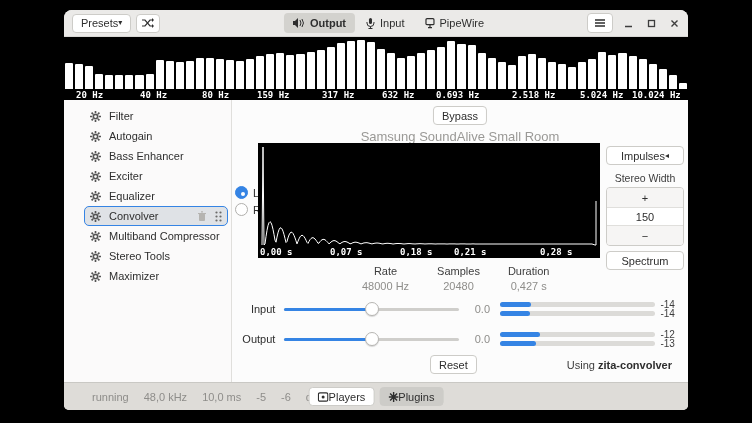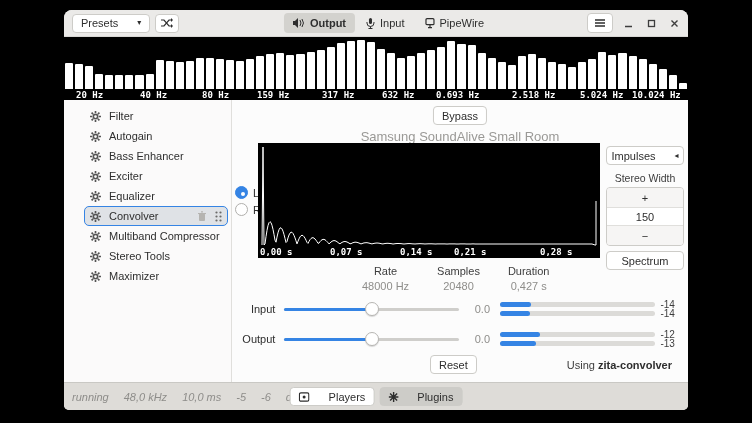--- a/index.html
+++ b/index.html
@@ -7,21 +7,21 @@
   .stage { position:relative; width:752px; height:423px; background:#000; overflow:hidden;
            font-family:"Liberation Sans", sans-serif; -webkit-font-smoothing:antialiased; }
   .window { position:absolute; left:64px; top:10px; width:624px; height:400px;
             background:#fcfcfc; border-radius:8px 8px 5px 5px; overflow:hidden;
             box-shadow:0 2px 8px rgba(0,0,0,.65); }
 
   
   .headerbar { position:relative; height:27px; background:#ebeae8; display:flex; align-items:center;
                border-bottom:1px solid #d8d7d4; }
   .hb-left { display:flex; align-items:center; gap:5px; margin-left:8px; }
-  .btn { display:inline-flex; align-items:center; justify-content:center; gap:19px;
+  .btn { display:inline-flex; align-items:center; justify-content:center; gap:0;
          background:#ffffff; border:1px solid #cdccc8; border-radius:4px;
          height:19px; padding:0 8px; font-size:11px; color:#2e2e2e; cursor:default; }
   .tabs { position:absolute; left:50%; top:3px; transform:translateX(-44%); display:flex; gap:2px; }
   .tab { display:inline-flex; align-items:center; gap:5px; height:20px; padding:0 9px;
          border-radius:4px; font-size:11px; color:#2e2e2e; }
   .tab.active { background:#d3d2ce; font-weight:bold; }
   .hb-right { position:absolute; right:6px; top:3px; display:flex; align-items:center; gap:7px; }
   .winctl { width:16px; height:16px; display:inline-flex; align-items:center; justify-content:center; }
   .menu-btn { width:26px; height:20px; background:#fff; border:1px solid #cdccc8; border-radius:4px;
               display:inline-flex; align-items:center; justify-content:center; }
@@ -93,21 +93,21 @@
   .db-col { width:26px; margin-left:5px; display:flex; flex-direction:column; gap:1px;
             font-size:10px; color:#3d3d3d; text-align:left; line-height:8px; }
 
   .reset { position:absolute; left:198px; top:255px; }
   .using { position:absolute; right:16px; top:259px; font-size:11px; color:#3d3d3d; }
   .using b { color:#2e2e2e; }
 
   
   .statusbar { position:relative; height:28px; background:#dedcd8; border-top:1px solid #c9c8c4;
                display:flex; align-items:center; }
-  .status-left { display:flex; gap:15px; margin-left:8px; font-size:11px; color:#8e8d8a;font-style:italic; }
+  .status-left { display:flex; gap:15px; margin-left:28px; font-size:11px; color:#8e8d8a; }
   .status-tabs { position:absolute; left:50%; top:4px; transform:translateX(-50%); display:flex; gap:5px; }
   .status-tabs .btn.pressed { background:#cdccc8; }
 
   .icon { display:inline-flex; align-items:center; justify-content:center; }
   .tri { font-size:8px; line-height:1; color:#2e2e2e; }
 </style>
 </head>
 <body>
 
 <div class="stage">
@@ -403,21 +403,21 @@
             <span>R</span>
           </div>
         </div>
 
         <div class="plot">
           <svg width="342" height="115">
             <polyline id="wavepath" points="4,102 5,4 6,102 7,101.0 8,93.7 9,87.4 10,82.6 11,79.7 12,78.7 13,79.6 14,82.3 15,86.4 16,91.5 17,97.1 18,99.2 19,94.1 20,89.8 21,86.7 22,85.0 23,84.8 24,85.9 25,88.2 26,91.5 27,95.4 28,99.5 29,98.5 30,94.9 31,92.0 32,90.1 33,89.2 34,89.3 35,90.4 36,92.4 37,94.9 38,97.8 39,100.9 40,98.3 41,95.8 42,93.9 43,92.7 44,92.3 45,92.6 46,93.7 47,95.2 48,97.2 49,99.4 50,100.4 51,98.4 52,96.7 53,95.5 54,94.8 55,94.7 56,95.1 57,96.0 58,97.2 59,98.7 60,100.3 61,100.1 62,98.7 63,97.5 64,96.8 65,96.4 66,96.4 67,96.8 68,97.6 69,98.6 70,99.7 71,100.9 72,100.0 73,99.0 74,98.3 75,97.8 76,97.6 77,97.7 78,98.1 79,98.7 80,99.5 81,100.3 82,100.8 83,100.0 84,99.4 85,98.9 86,98.6 87,98.5 88,98.7 89,99.0 90,99.5 91,100.1 92,100.7 93,100.7 94,100.1 95,99.7 96,99.4 97,99.2 98,99.2 99,99.4 100,99.7 101,100.0 102,100.5 103,100.9 104,100.6 105,100.2 106,99.9 107,99.8 108,99.7 109,99.7 110,99.9 111,100.1 112,100.4 113,100.7 114,100.9 115,100.6 116,100.4 117,100.2 118,100.1 119,100.0 120,100.1 121,100.2 122,100.4 123,100.6 124,100.9 125,100.9 126,100.7 127,100.5 128,100.4 129,100.3 130,100.3 131,100.4 132,100.5 133,100.6 134,100.8 135,101.0 136,100.9 137,100.7 138,100.6 139,100.5 140,100.5 141,100.5 142,100.6 143,100.6 144,100.8 145,100.9 146,101.0 147,100.9 148,100.8 149,100.7 150,100.6 151,100.6 152,100.6 153,100.7 154,100.8 155,100.9 156,100.9 157,101.0 158,100.9 159,100.8 160,100.8 161,100.7 162,100.7 163,100.7 164,100.8 165,100.8 166,100.9 167,101.0 168,100.9 169,100.9 170,100.8 171,100.8 172,100.8 173,100.8 174,100.8 175,100.9 176,100.9 177,101.0 178,101.0 179,100.9 180,100.9 181,100.9 182,100.9 183,100.9 184,100.9 185,100.9 186,100.9 187,100.9 188,101.0 189,101.0 190,101.0 191,100.9 192,100.9 193,100.9 194,100.9 195,100.9 196,100.9 197,100.9 198,101.0 199,101.0 200,101.0 201,101.0 202,100.9 203,100.9 204,100.9 205,100.9 206,100.9 207,100.9 208,101.0 209,101.0 210,101.0 211,101.0 212,101.0 213,101.0 214,100.9 215,100.9 216,100.9 217,101.0 218,101.0 219,101.0 220,101.0 221,101.0 222,101.0 223,101.0 224,101.0 225,101.0 226,101.0 227,101.0 228,101.0 229,101.0 230,101.0 231,101.0 232,101.0 233,101.0 234,101.0 235,101.0 236,101.0 237,101.0 238,101.0 239,101.0 240,101.0 241,101.0 242,101.0 243,101.0 244,101.0 245,101.0 246,101.0 247,101.0 248,101.0 249,101.0 250,101.0 251,101.0 252,101.0 253,101.0 254,101.0 255,101.0 256,101.0 257,101.0 258,101.0 259,101.0 260,101.0 261,101.0 262,101.0 263,101.0 264,101.0 265,101.0 266,101.0 267,101.0 268,101.0 269,101.0 270,101.0 271,101.0 272,101.0 273,101.0 274,101.0 275,101.0 276,101.0 277,101.0 278,101.0 279,101.0 280,101.0 281,101.0 282,101.0 283,101.0 284,101.0 285,101.0 286,101.0 287,101.0 288,101.0 289,101.0 290,101.0 291,101.0 292,101.0 293,101.0 294,101.0 295,101.0 296,101.0 297,101.0 298,101.0 299,101.0 300,101.0 301,101.0 302,101.0 303,101.0 304,101.0 305,101.0 306,101.0 307,101.0 308,101.0 309,101.0 310,101.0 311,101.0 312,101.0 313,101.0 314,101.0 315,101.0 316,101.0 317,101.0 318,101.0 319,101.0 320,101.0 321,101.0 322,101.0 323,101.0 324,101.0 325,101.0 326,101.0 327,101.0 328,101.0 329,101.0 330,101.0 331,101.0 332,101.0 333,101.0 334,101.0 337,102 338,102 338,58" fill="none" stroke="#ffffff" stroke-width="1"></polyline>
           </svg>
           <span class="time-label">0,00 s</span>
           <span class="time-label">0,07 s</span>
-          <span class="time-label">0,14 s</span>
+          <span class="time-label">0,18 s</span>
           <span class="time-label">0,21 s</span>
           <span class="time-label">0,28 s</span>
         </div>
 
         <div class="right-col">
           <button class="btn">
             <span>Impulses</span>
             <span class="tri">◂</span>
           </button>
           <div class="sw-label">Stereo Width</div>

